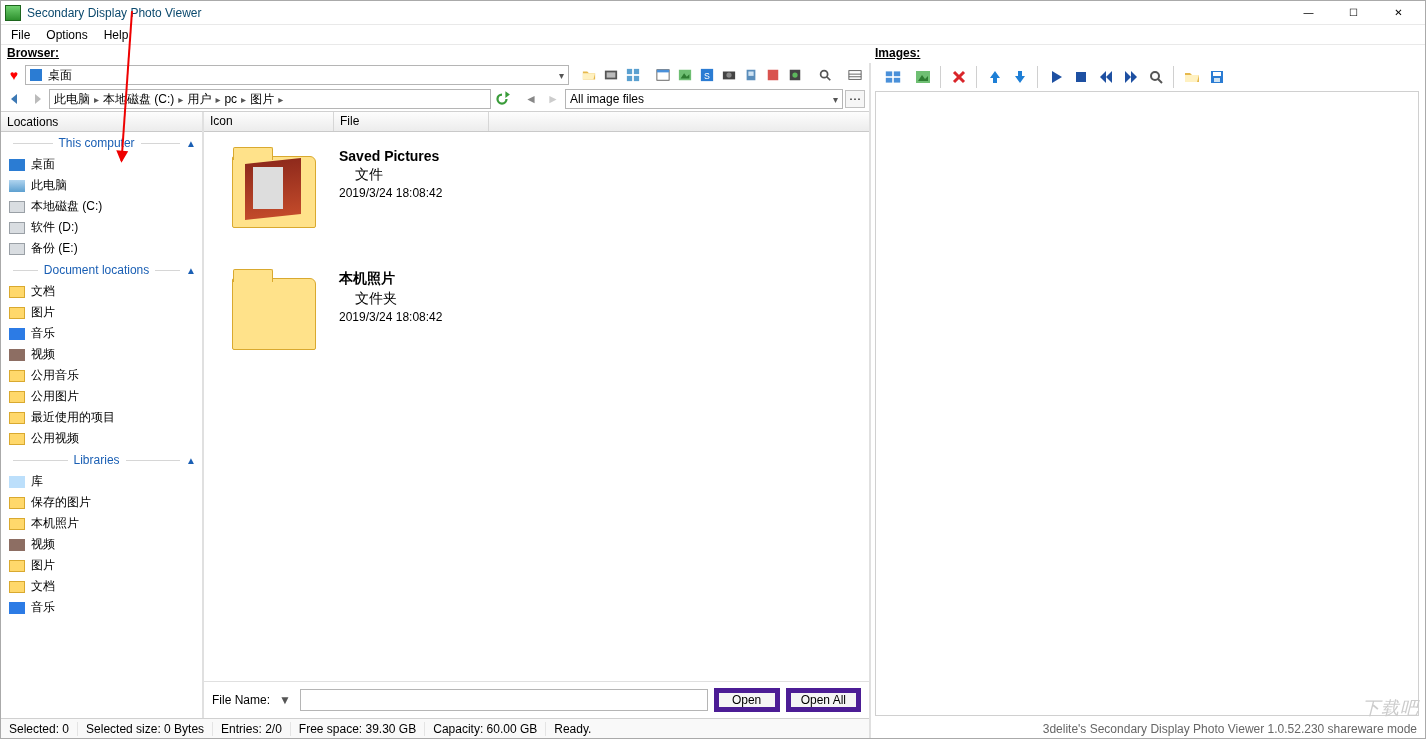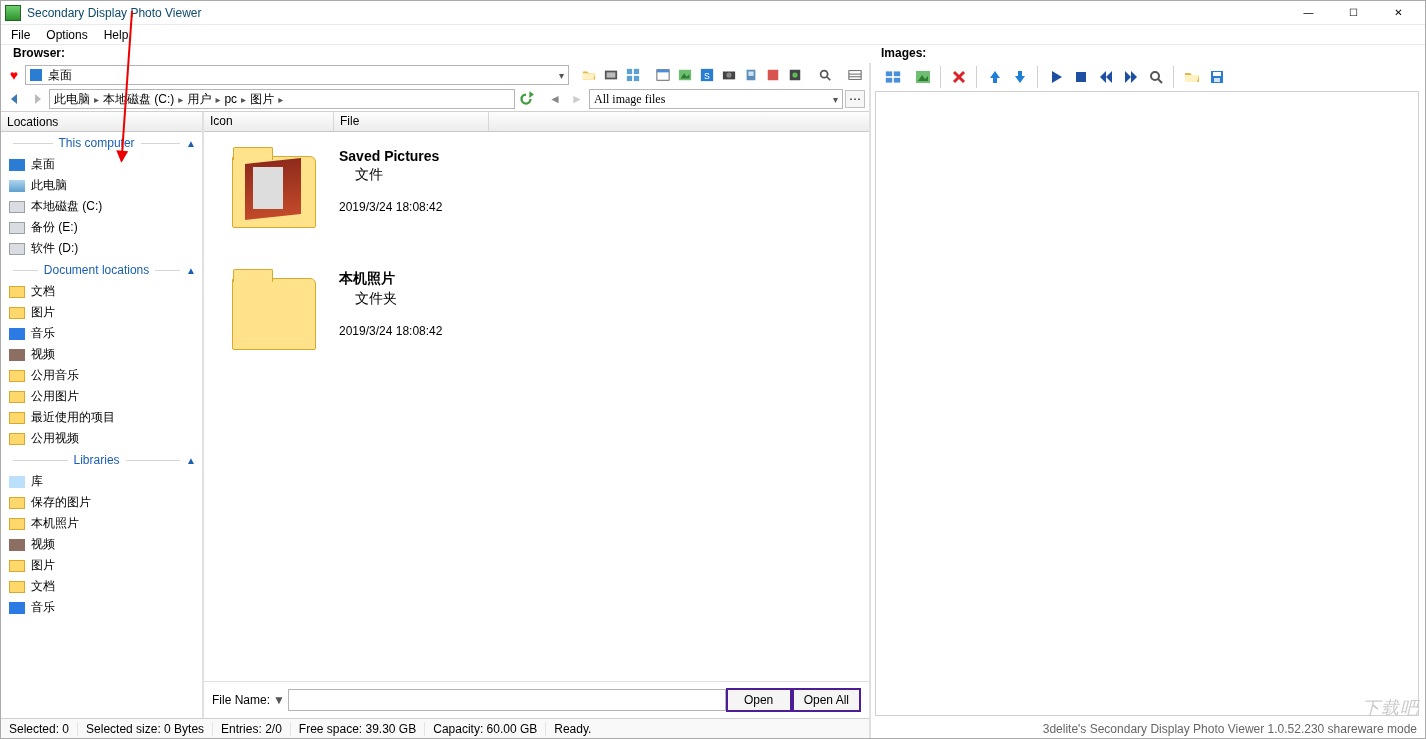--- a/index.html
+++ b/index.html
@@ -12,21 +12,21 @@
   .titlebar .title { font-size: 12px; color: #0c4a6e; }
   .title-buttons { margin-left: auto; display: flex; }
   .title-buttons div { width: 45px; height: 22px; display: flex; align-items: center; justify-content: center; font-family: "Segoe MDL2 Assets", sans-serif; font-size: 10px; }
 
   
   .menubar { height: 20px; display: flex; align-items: center; padding: 0 4px; gap: 4px; border-bottom: 1px solid #e9e9e9; }
   .menubar span { padding: 2px 6px; }
 
   
   .section-labels { height: 18px; display: flex; font-weight: bold; }
-  .section-labels .lab { padding: 1px 6px 0 12px; }
+  .section-labels .lab { padding: 1px 6px 0 6px; text-decoration: underline; }
 
   
   .main { flex: 1; display: flex; height: 0; }
   .left { width: 870px; display: flex; flex-direction: column; border-right: 2px solid #e0e0e0; }
   .right { flex: 1; display: flex; flex-direction: column; }
 
   
   .b-toolbar { display: flex; align-items: center; height: 24px; padding: 2px 4px; gap: 2px; border-bottom: 0px solid #ddd; }
   .h-icon { width: 18px; height: 18px; display:flex; align-items:center; justify-content:center; }
   .heart { color:#f00; font-size:14px; }
@@ -39,21 +39,21 @@
 
   
   .b-bread { display: flex; align-items: center; height: 24px; padding: 2px 4px; gap: 2px; }
   .hist-back,.hist-fwd { width:20px; height:18px; display:flex; align-items:center; justify-content:center; }
   .hist-back svg,.hist-fwd svg{ width:14px;height:14px; }
   .crumbbox { flex:1; height:20px; border:1px solid #b5b5b5; display:flex; align-items:center; padding:0 4px; background:#fff; overflow:hidden; }
   .crumb { display:flex; align-items:center; color:#000; }
   .crumb .chev { margin:0 4px; font-size:10px; color:#555; }
   .refresh { width:18px;height:18px; display:flex;align-items:center;justify-content:center; }
   .nav-arrow { width:20px;height:18px; display:flex;align-items:center;justify-content:center; color:#888; }
-  .filter-select { width:254px; height:20px; border:1px solid #b5b5b5; display:flex; align-items:center; padding:0 4px; background:#fff;font-family:Liberation Serif, serif; }
+  .filter-select { width:278px; height:20px; border:1px solid #b5b5b5; display:flex; align-items:center; padding:0 4px; background:#fff; }
   .filter-select .v { margin-left:auto; font-size:10px; color:#555; }
   .ext-btn { width:20px; height:18px; display:flex;align-items:center;justify-content:center; border:1px solid #c0c0c0; background:#f6f6f6; }
 
   
   .browser-body { flex:1; display:flex; height:0; border-top:1px solid #d0d0d0; }
   .sidebar { width:203px; border-right:2px solid #e0e0e0; overflow:auto; }
   .col-header { height:20px; background:linear-gradient(#fdfdfd,#ececec); border-bottom:1px solid #c9c9c9; display:flex;align-items:center;padding:0 6px; font-size:12px; }
   .group-head { display:flex; align-items:center; color:#1a5fb4; padding:4px 6px; }
   .group-head .line { flex:1; border-top:1px solid #d6d6d6; margin:0 6px; }
   .group-head .chev { color:#1a5fb4; font-size:10px; }
@@ -76,27 +76,27 @@
   .file-list { flex:1; overflow:auto; padding:8px 0; }
   .file-row { display:flex; align-items:flex-start; padding:2px 16px 20px 15px; gap:10px; }
   .thumb { width:110px; height:100px; display:flex;align-items:center;justify-content:center; }
   .thumb .folder-shape { width:84px; height:72px; background:#ffe28a; border:1px solid #d9a92f; border-radius:2px 6px 2px 2px; position:relative; }
   .thumb .folder-shape::before{ content:""; position:absolute; top:-10px; left:0; width:38px; height:12px; background:#ffe28a; border:1px solid #d9a92f; border-bottom:none; border-radius:2px 2px 0 0; }
   .thumb.filled .inner { position:absolute; left:12px; top:4px; width:56px; height:56px; background:linear-gradient(#8f2a1c,#c24a2a); transform:skewY(-6deg); }
   .thumb.filled .inner2 { position:absolute; left:20px; top:10px; width:30px; height:42px; background:#ddd; }
   .row-meta { display:flex; flex-direction:column; gap:2px; margin-top:6px; }
   .row-name { font-weight:bold; font-size:14px; }
   .row-type { font-size:14px;margin-left:16px; }
-  .row-date { font-size:12px; margin-top:14px; }
-
-  .file-footer { display:flex; align-items:center; padding:6px 8px; border-top:1px solid #e0e0e0; }
+  .row-date { font-size:12px; }
+
+  .file-footer { display:flex; align-items:center; gap:6px; padding:6px 8px; border-top:1px solid #e0e0e0; }
   .file-footer .lbl{ }
   .fn-drop{ width:18px;height:18px; display:flex;align-items:center;justify-content:center; color:#555;}
   .fn-input{ flex:1; height:22px; border:1px solid #b5b5b5; }
-  .btn{ min-width:66px; height:24px; border:2px solid #4c1d95; background:#f5f5f5; display:flex;align-items:center;justify-content:center; padding:0 10px;}
+  .btn{ min-width:66px; height:24px; border:5px solid #4c1d95; background:#f5f5f5; display:flex;align-items:center;justify-content:center; padding:0 10px;}
 
   
   .img-toolbar { height:28px; display:flex; align-items:center; padding:2px 6px; gap:3px; border-bottom:0; }
   .ibtn { width:22px; height:22px; display:flex;align-items:center;justify-content:center; border:1px solid transparent;}
   .ibtn svg{ width:16px;height:16px; }
   .ibtn.wide{ width:32px; }
   .isep{ width:2px; height:22px; border-left:1px solid #d0d0d0; margin:0 3px;}
   .img-canvas{ flex:1; border:1px solid #d0d0d0; margin:0 6px 4px 4px; background:#fff; }
   .img-footer { padding:2px 8px; font-size:12px; color:#666; text-align:right; }
 
@@ -294,25 +294,25 @@
               <div class="tree-item">
                 <div class="ic pc"></div>
                 <span>此电脑</span>
               </div>
               <div class="tree-item">
                 <div class="ic disk"></div>
                 <span>本地磁盘 (C:)</span>
               </div>
               <div class="tree-item">
                 <div class="ic disk"></div>
+                <span>软件 (D:)</span>
+              </div>
+              <div class="tree-item">
+                <div class="ic disk"></div>
                 <span>备份 (E:)</span>
-              </div>
-              <div class="tree-item">
-                <div class="ic disk"></div>
-                <span>软件 (D:)</span>
               </div>
               <div class="group-head">
                 <span class="line"></span>
                 <span>Document locations</span>
                 <span class="line"></span>
                 <span class="chev">▲</span>
               </div>
               <div class="tree-item">
                 <div class="ic folder"></div>
                 <span>文档</span>

